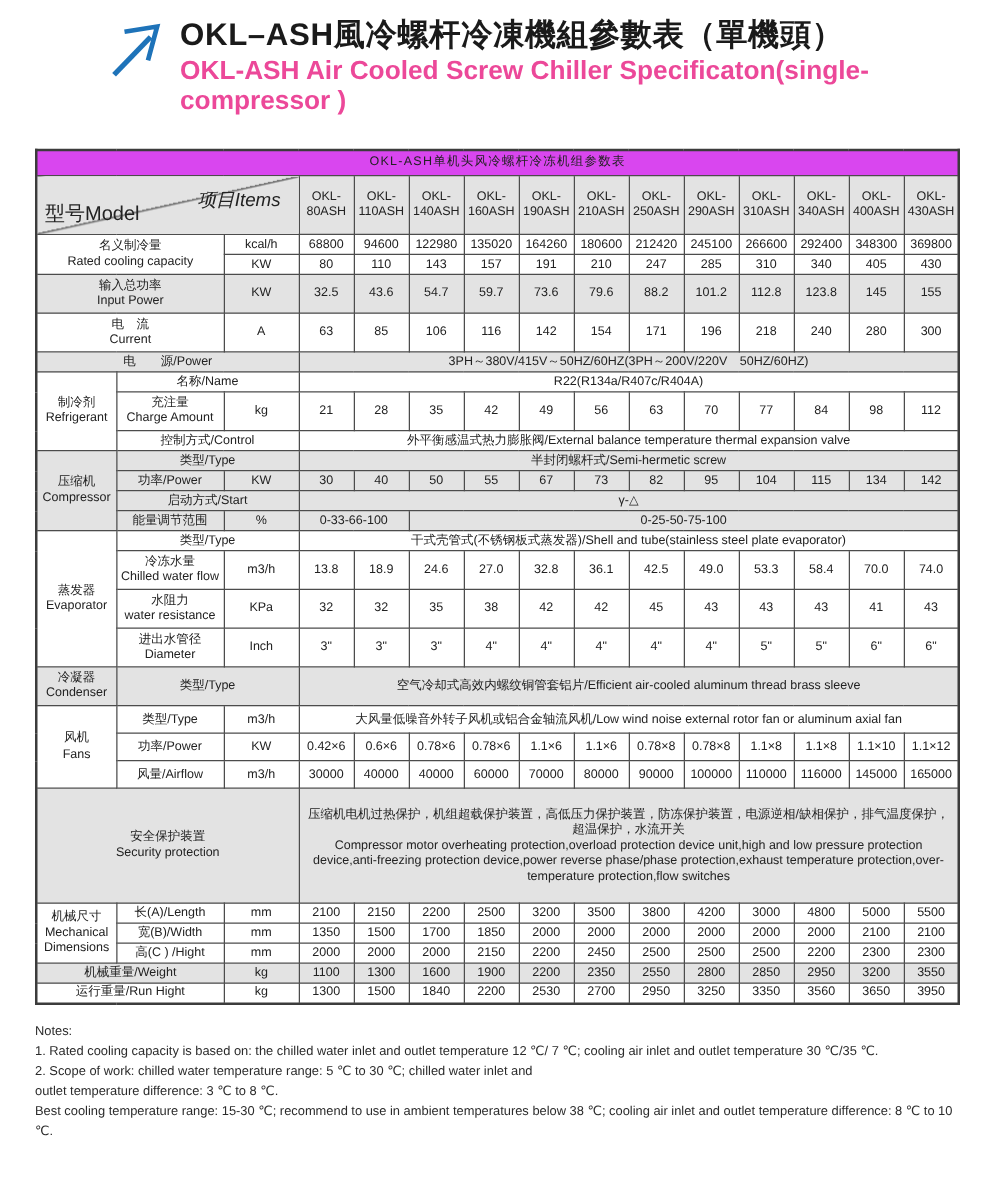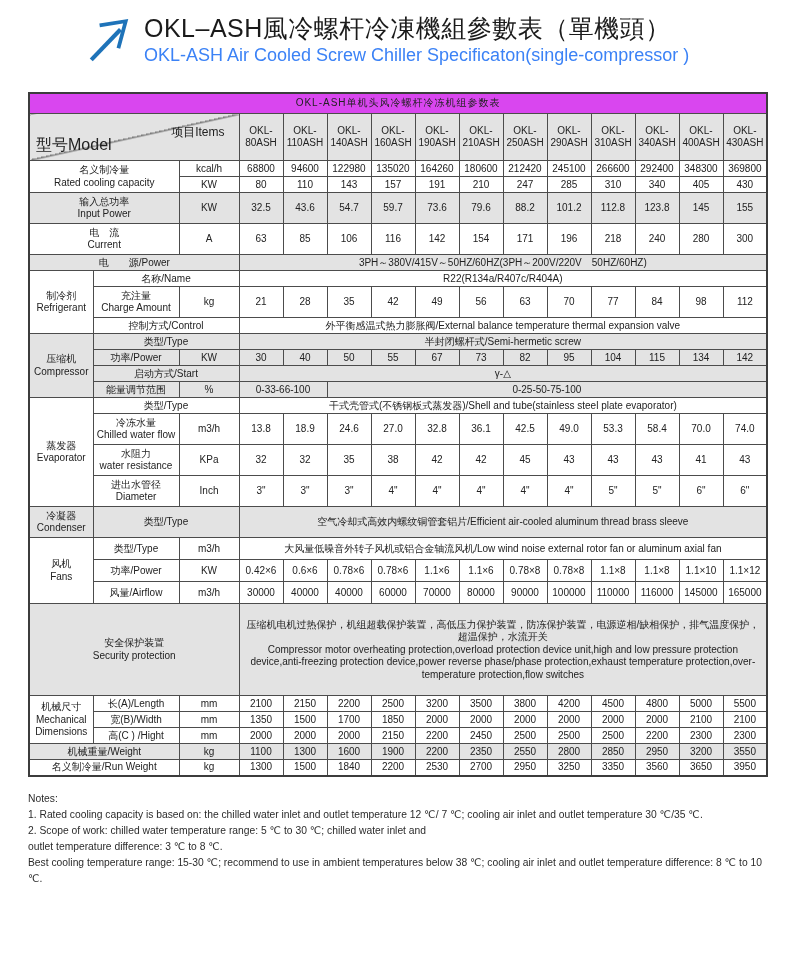--- a/index.html
+++ b/index.html
@@ -1,37 +1,37 @@
 <!DOCTYPE html>
 <html><head>
 <meta charset="utf-8">
 <style>
   html,body { margin:0; padding:0; background:#ffffff; }
   body { width:790px; min-height:956px; font-family:"Liberation Sans","DejaVu Sans",sans-serif; color:#222; }
-  .header { display:flex; align-items:flex-start; margin:14px 0 0 86px; gap:12px; }
+  .header { display:flex; align-items:flex-start; margin:14px 0 0 86px; gap:12px;font-weight:bold; }
   .logo { width:46px; height:48px; flex:0 0 auto; margin-top:2px; }
   .t-zh { font-size:25px; color:#1a1a1a; letter-spacing:0.5px; line-height:1.15; }
-  .t-en { font-size:18px; color:#3b82f6; margin-top:2px; }
+  .t-en { font-size:21px; color:#ec4899; margin-top:2px; }
   table.spec { border-collapse:collapse; table-layout:fixed; width:740px; margin:26px 0 0 28px;
                border:2px solid #3c3c3c; }
   table.spec td { border:1px solid #4c4c4c; text-align:center; vertical-align:middle;
                   padding:0 2px; font-size:10px; line-height:1.25; white-space:pre-line;
                   overflow-wrap:break-word; color:#222; }
   td.ttl { background:#d946ef; color:#ffffff; font-size:14px; letter-spacing:1px; border-bottom:2px solid #3c3c3c; }
   td.g   { background:#e3e3e3; }
   td.sec { border-top:2px solid #3c3c3c; }
   td.vl  { border-left:2px solid #3c3c3c; }
   td.mh  { font-size:10.5px; line-height:1.3; }
   td.lab { font-size:10px; }
   td.left{ text-align:left; padding:4px 7px; font-size:9.8px; line-height:1.5; }
   td.diag{ position:relative;
            background-image:linear-gradient(to bottom right, transparent calc(50% - 1px),
              #7a7a7a calc(50% - 1px), #7a7a7a calc(50% + 0px), transparent calc(50% + 1px)); }
   .diag-model { position:absolute; left:6px; bottom:5px; font-size:16px; }
-  .diag-items { position:absolute; right:14px; top:11px; font-size:12px; }
+  .diag-items { position:absolute; right:14px; top:11px; font-size:15px;font-style:italic; }
   .notes { margin:14px 0 0 28px; font-size:10.3px; line-height:1.55; color:#2b2b2b;
            white-space:pre-wrap; width:740px; }
   .notes div { min-height:13px; }
 </style>
 </head>
 <body>
 
 <div class="page">
 
   <div class="header">
@@ -340,21 +340,21 @@
           <td class="sec lab">长(A)/Length</td>
           <td class="sec lab">mm</td>
           <td class="sec v vl">2100</td>
           <td class="sec v">2150</td>
           <td class="sec v">2200</td>
           <td class="sec v">2500</td>
           <td class="sec v">3200</td>
           <td class="sec v">3500</td>
           <td class="sec v">3800</td>
           <td class="sec v">4200</td>
-          <td class="sec v">4500</td>
+          <td class="sec v">3000</td>
           <td class="sec v">4800</td>
           <td class="sec v">5000</td>
           <td class="sec v">5500</td>
         </tr>
         <tr style="height: 16px;">
           <td class="lab">宽(B)/Width</td>
           <td class="lab">mm</td>
           <td class="v vl">1350</td>
           <td class="v">1500</td>
           <td class="v">1700</td>
@@ -394,21 +394,21 @@
           <td class="g sec v">2200</td>
           <td class="g sec v">2350</td>
           <td class="g sec v">2550</td>
           <td class="g sec v">2800</td>
           <td class="g sec v">2850</td>
           <td class="g sec v">2950</td>
           <td class="g sec v">3200</td>
           <td class="g sec v">3550</td>
         </tr>
         <tr style="height: 16px;">
-          <td colspan="2" class="sec lab">名义制冷量/Run Weight</td>
+          <td colspan="2" class="sec lab">运行重量/Run Hight</td>
           <td class="sec lab">kg</td>
           <td class="sec v vl">1300</td>
           <td class="sec v">1500</td>
           <td class="sec v">1840</td>
           <td class="sec v">2200</td>
           <td class="sec v">2530</td>
           <td class="sec v">2700</td>
           <td class="sec v">2950</td>
           <td class="sec v">3250</td>
           <td class="sec v">3350</td>

